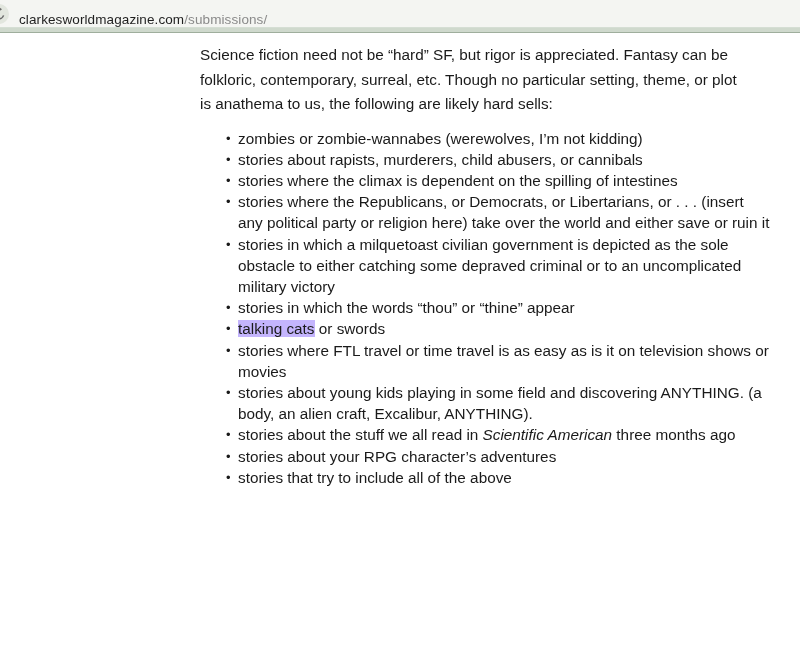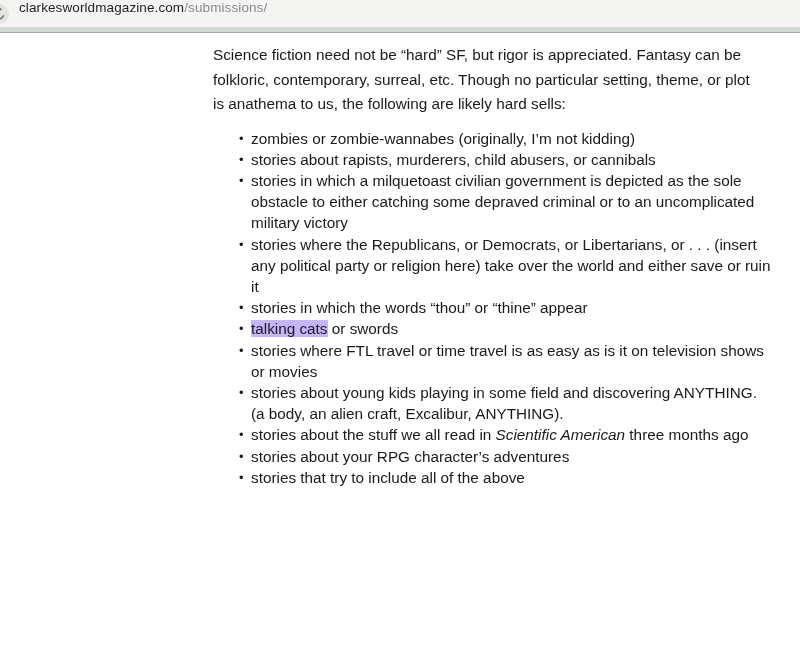--- a/index.html
+++ b/index.html
@@ -15,21 +15,21 @@
     color: #000000;
   }
 
   
   .urlbar {
     position: relative;
     height: 28px;
     background: #f4f5f2;
     border-bottom: 1px solid #d5ded4;
     display: flex;
-    align-items: flex-start;
+    align-items: flex-end;
     box-sizing: border-box;
   }
   .urlbar-underline {
     height: 5px;
     background: #cfd9cd;
     border-bottom: 1px solid #9fae9d;
     box-sizing: border-box;
   }
   .reload-icon {
     position: absolute;
@@ -57,21 +57,20 @@
   
   .page {
     background: #ffffff;
     height: 626px;
     box-sizing: border-box;
   }
   .content {
     padding-left: 200px;
     padding-right: 28px;
     padding-top: 10px;
-    margin-left: 13px;
   }
   .intro {
     margin: 0;
     font-size: 15.3px;
     line-height: 24.5px;
     color: #1a1a1a;
     max-width: 545px;
   }
   ul.hardsells {
     list-style: none;
@@ -114,24 +113,25 @@
   <div class="url-text">
     <span class="url-domain">clarkesworldmagazine.com</span><span class="url-path">/submissions/</span>
   </div>
 </div>
 <div class="urlbar-underline"></div>
 
 <div class="page">
   <div class="content">
     <p class="intro">Science fiction need not be “hard” SF, but rigor is appreciated. Fantasy can be folkloric, contemporary, surreal, etc. Though no particular setting, theme, or plot is anathema to us, the following are likely hard sells:</p>
     <ul class="hardsells">
-        <li>zombies or zombie-wannabes (originally, I’m not kidding)</li>
+        <li>zombies or zombie-wannabes (werewolves, I’m not kidding)</li>
         <li>stories about rapists, murderers, child abusers, or cannibals</li>
+        <li>stories where the climax is dependent on the spilling of intestines</li>
+        <li>stories where the Republicans, or Democrats, or Libertarians, or . . . (insert any political party or religion here) take over the world and either save or ruin it</li>
         <li>stories in which a milquetoast civilian government is depicted as the sole obstacle to either catching some depraved criminal or to an uncomplicated military victory</li>
-        <li>stories where the Republicans, or Democrats, or Libertarians, or . . . (insert any political party or religion here) take over the world and either save or ruin it</li>
         <li>stories in which the words “thou” or “thine” appear</li>
         <li><span class="hl">talking cats</span> or swords</li>
         <li>stories where FTL travel or time travel is as easy as is it on television shows or movies</li>
         <li>stories about young kids playing in some field and discovering ANYTHING. (a body, an alien craft, Excalibur, ANYTHING).</li>
         <li>stories about the stuff we all read in <em class="it">Scientific American</em> three months ago</li>
         <li>stories about your RPG character’s adventures</li>
         <li>stories that try to include all of the above</li>
       </ul>
   </div>
 </div>

